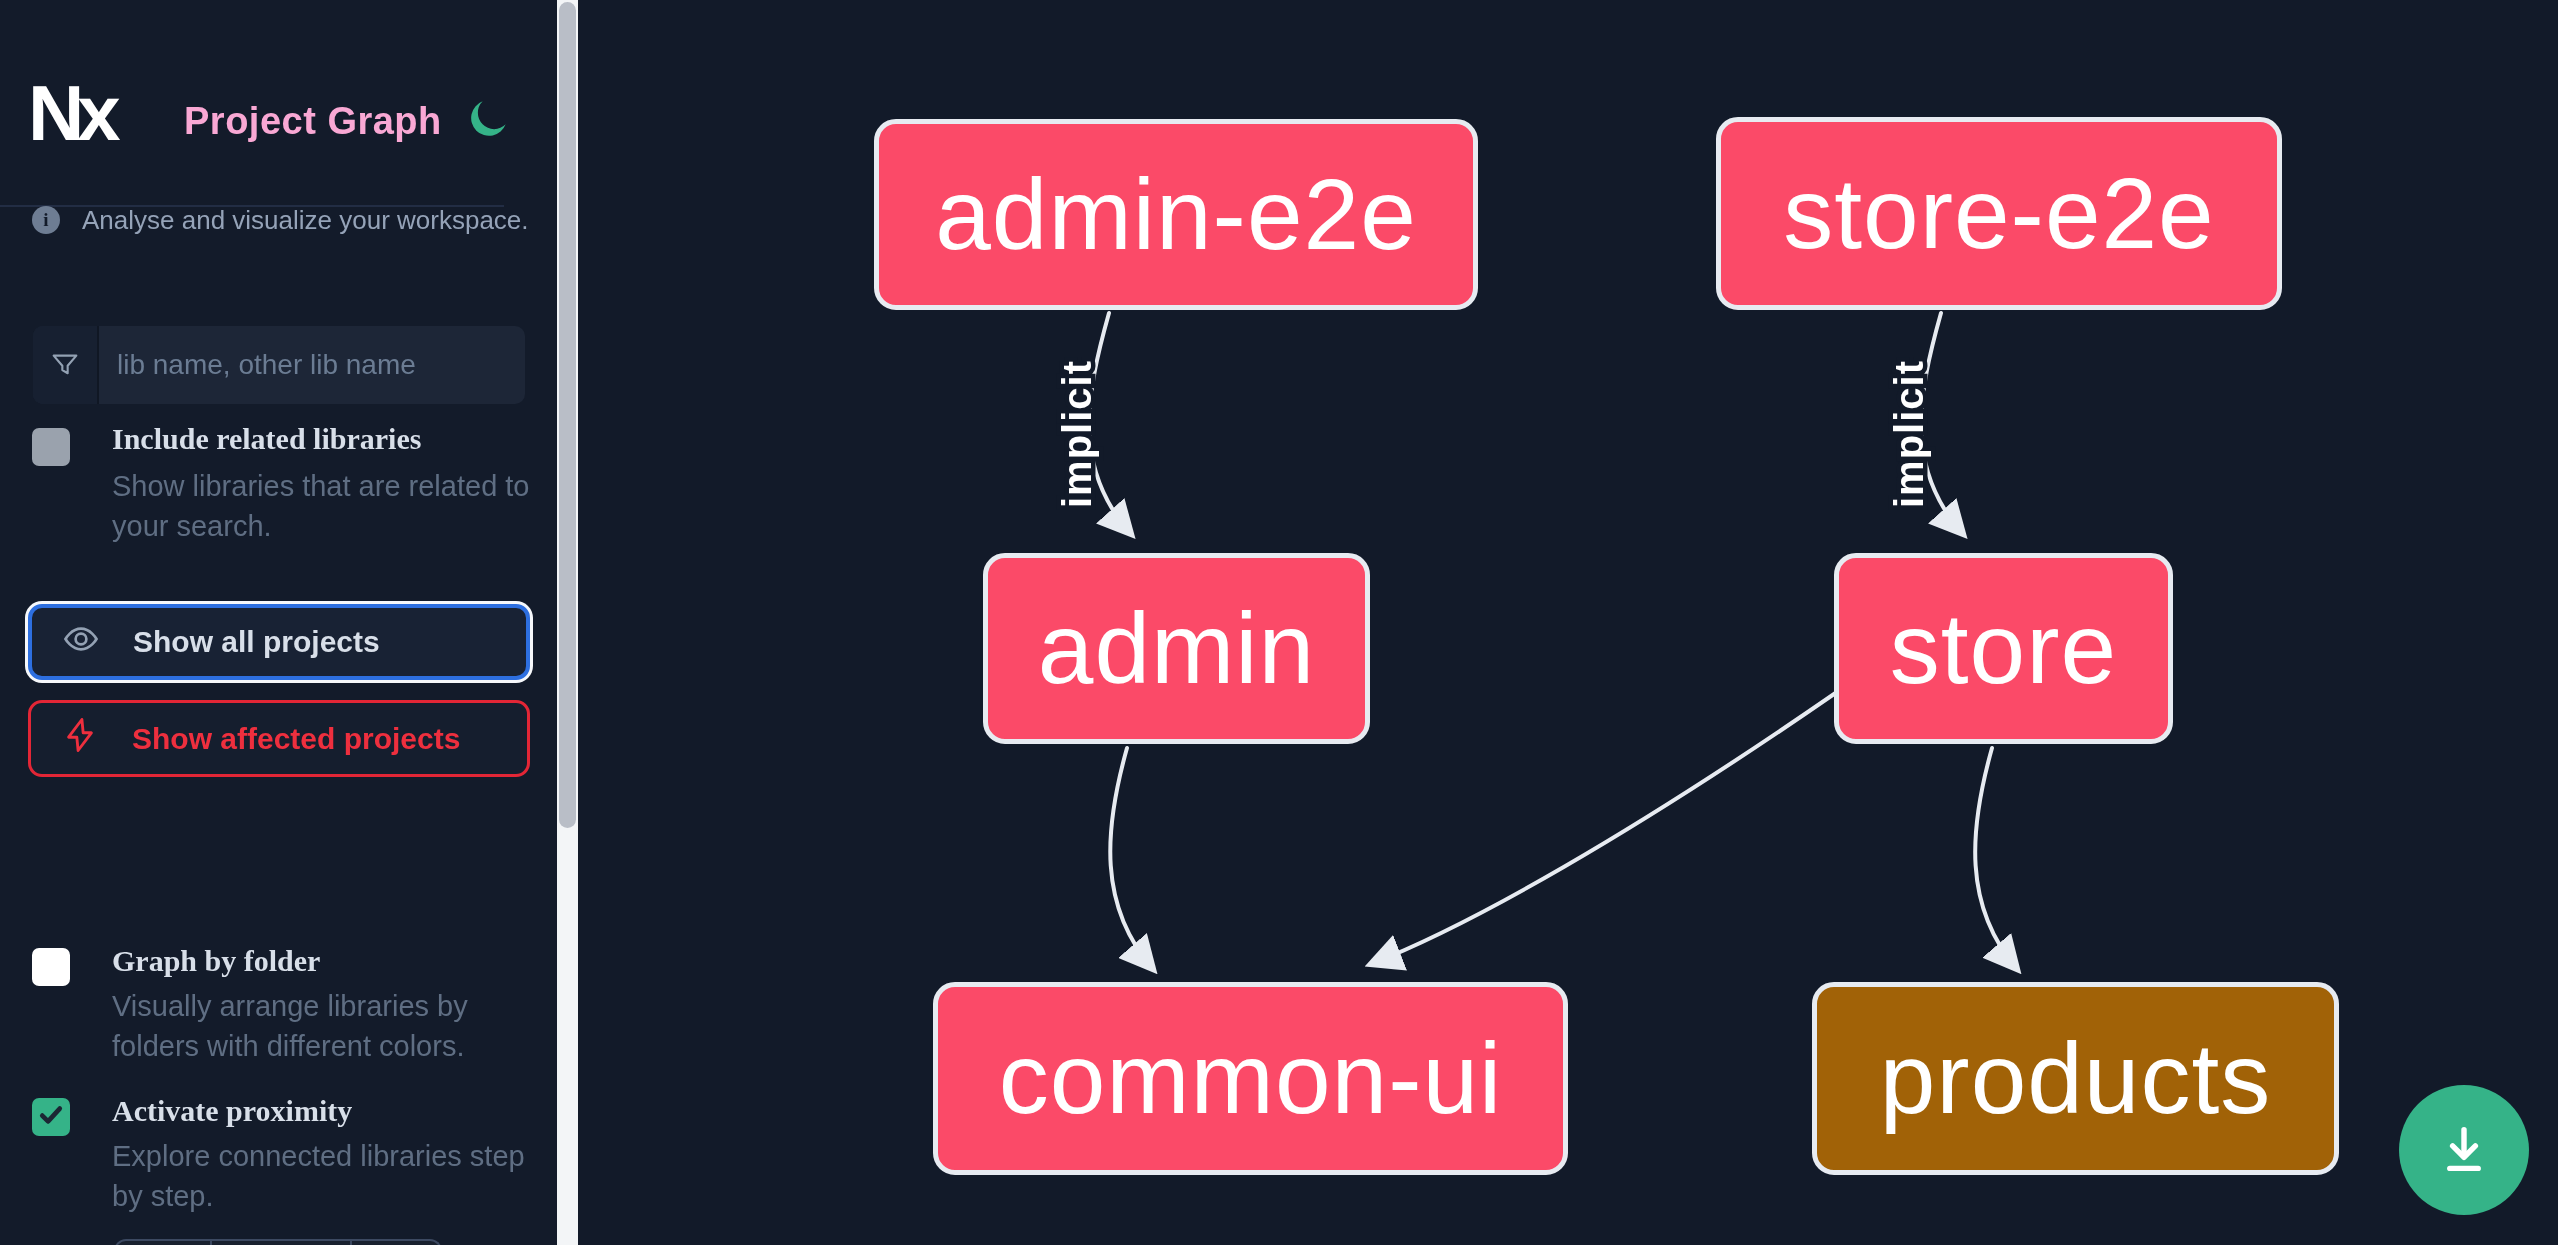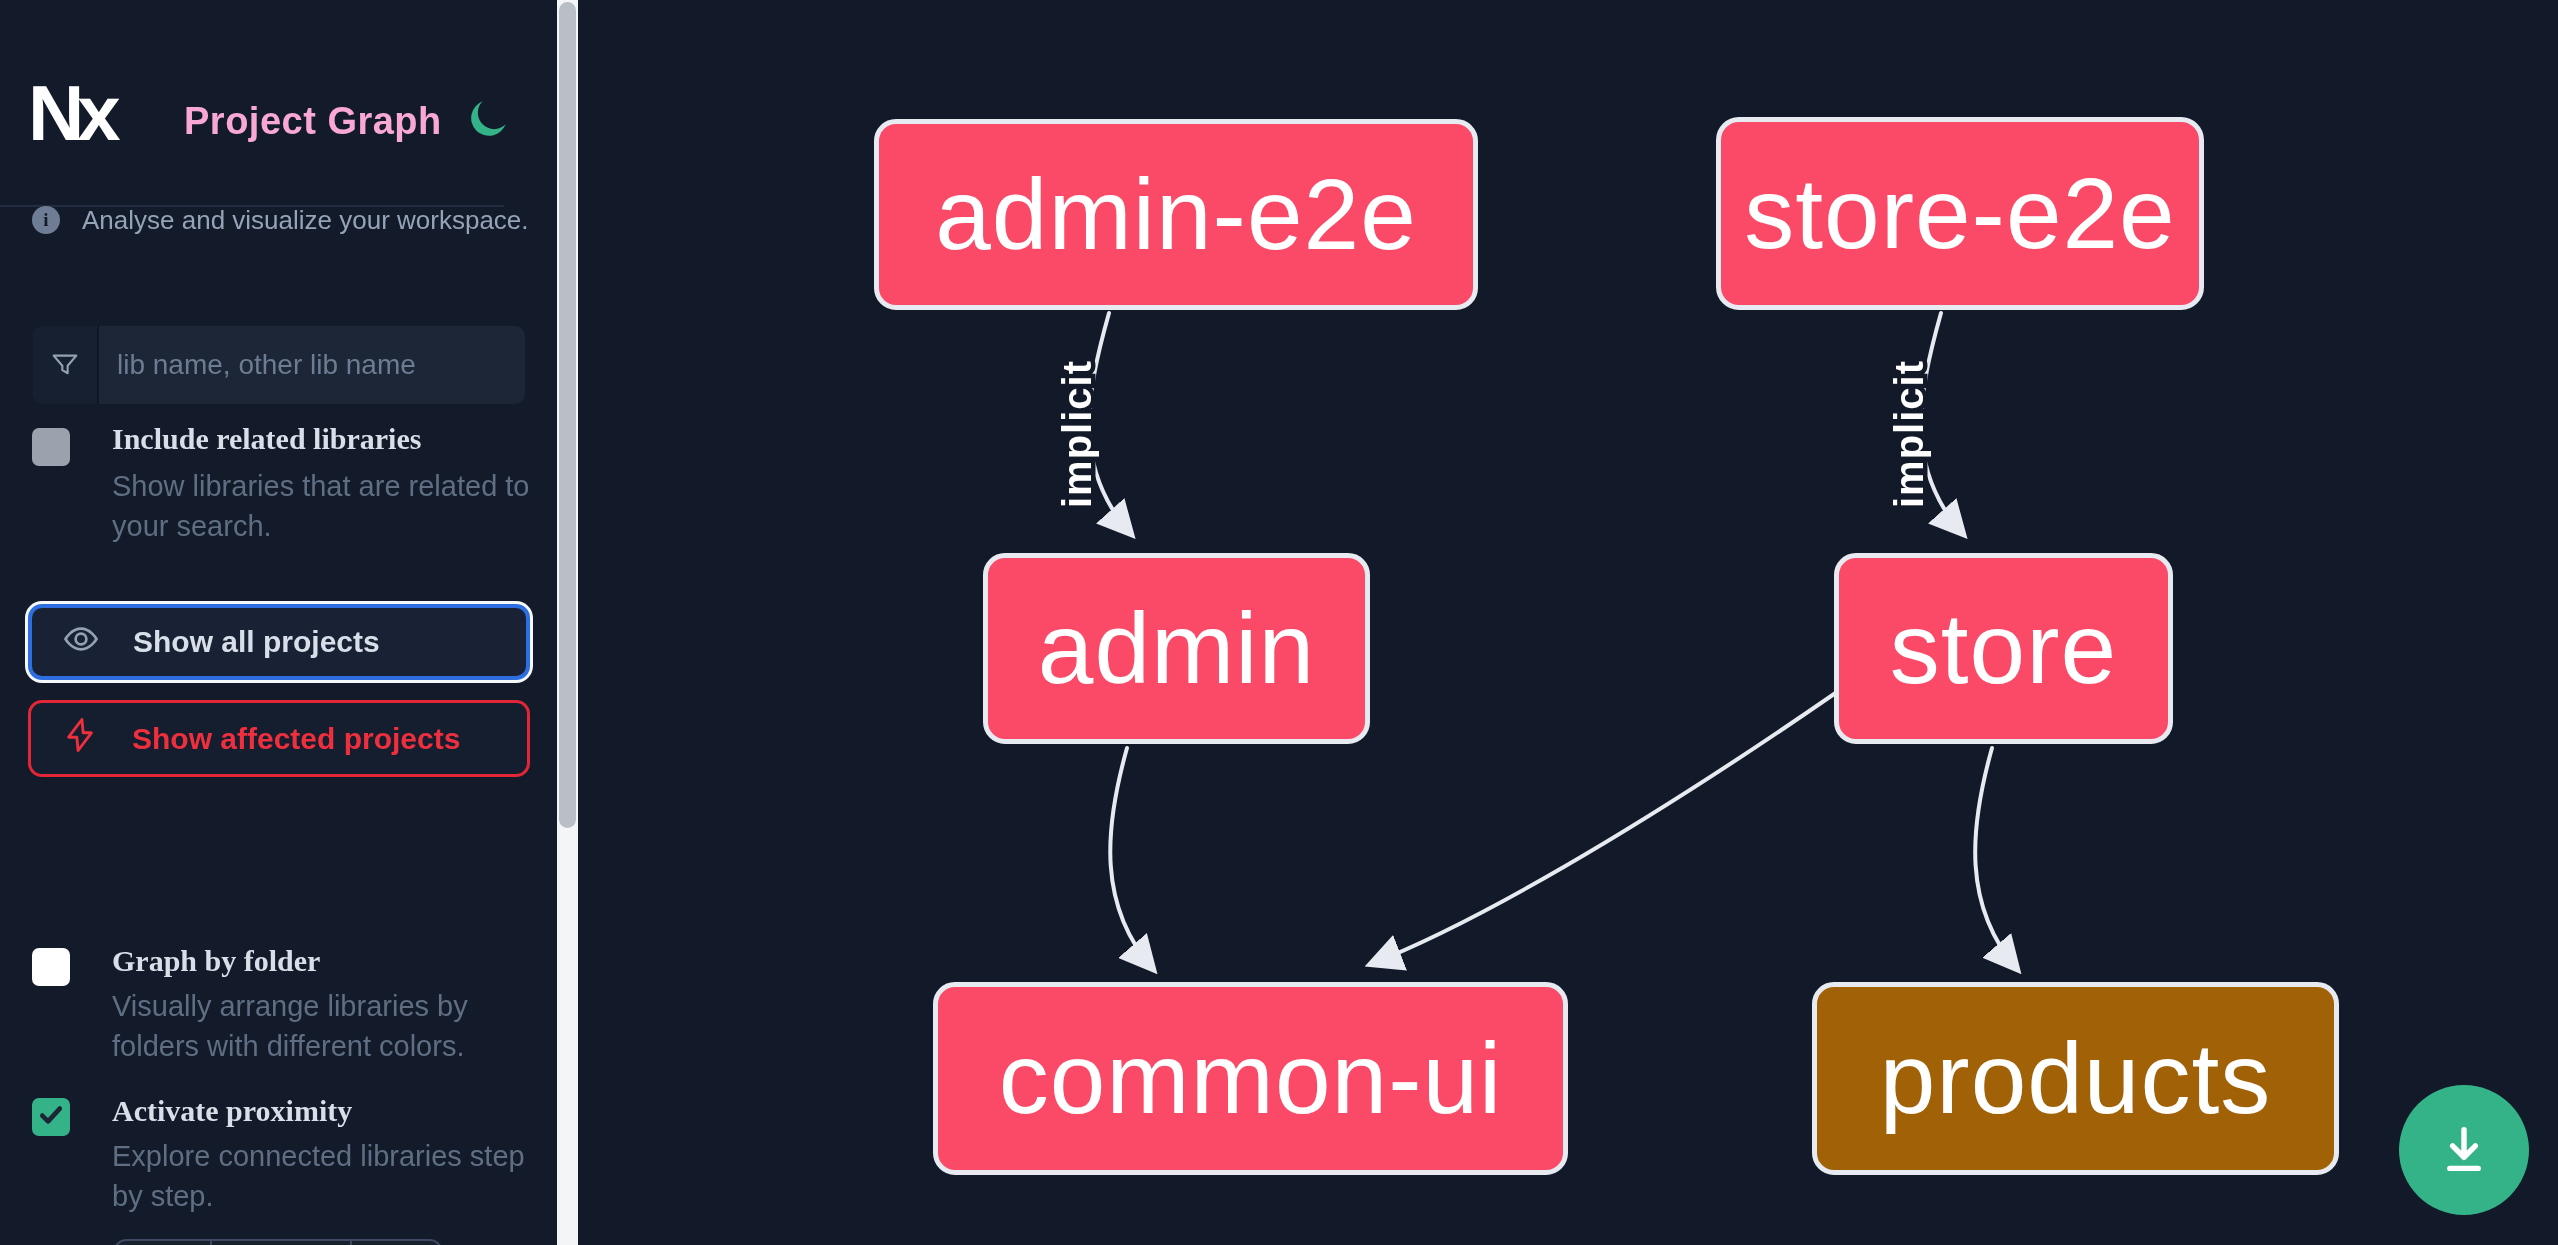--- a/index.html
+++ b/index.html
@@ -238,21 +238,21 @@
         <path d="M 1259 692 C 1055 833, 893 925, 793 964" marker-end="url(#arrow)"></path>
         <path d="M 1414 748 C 1391 830, 1385 906, 1439 969" marker-end="url(#arrow)"></path>
       </g>
       <g font-family="Liberation Sans, sans-serif" font-size="40" font-weight="700" fill="#ffffff" stroke="#121a29" stroke-width="9" style="paint-order:stroke" text-anchor="middle" letter-spacing="1">
         <text x="499" y="448" transform="rotate(-90 499 434)">implicit</text>
         <text x="1331" y="448" transform="rotate(-90 1331 434)">implicit</text>
       </g>
     </svg>
 
     <div class="node node-pink" style="left:296px;top:119px;width:604px;height:191px;">admin-e2e</div>
-    <div class="node node-pink" style="left:1138px;top:117px;width:488px;height:193px;border-radius:23px;">store-e2e</div>
+    <div class="node node-pink" style="left:1138px;top:117px;width:566px;height:193px;">store-e2e</div>
     <div class="node node-pink" style="left:405px;top:553px;width:387px;height:191px;">admin</div>
     <div class="node node-pink" style="left:355px;top:982px;width:635px;height:193px;">common-ui</div>
     <div class="node node-pink" style="left:1256px;top:553px;width:339px;height:191px;">store</div>
     <div class="node node-gray" style="left:1234px;top:982px;width:527px;height:193px;">products</div>
 
     <button class="fab">
       <span>
         <svg width="62" height="62" viewBox="0 0 24 24" fill="none" stroke="#ffffff" stroke-width="2.1" stroke-linecap="round" stroke-linejoin="round">
           <path d="M12 4.5v10.2"></path>
           <path d="m7.6 10.8 4.4 4.4 4.4-4.4"></path>

